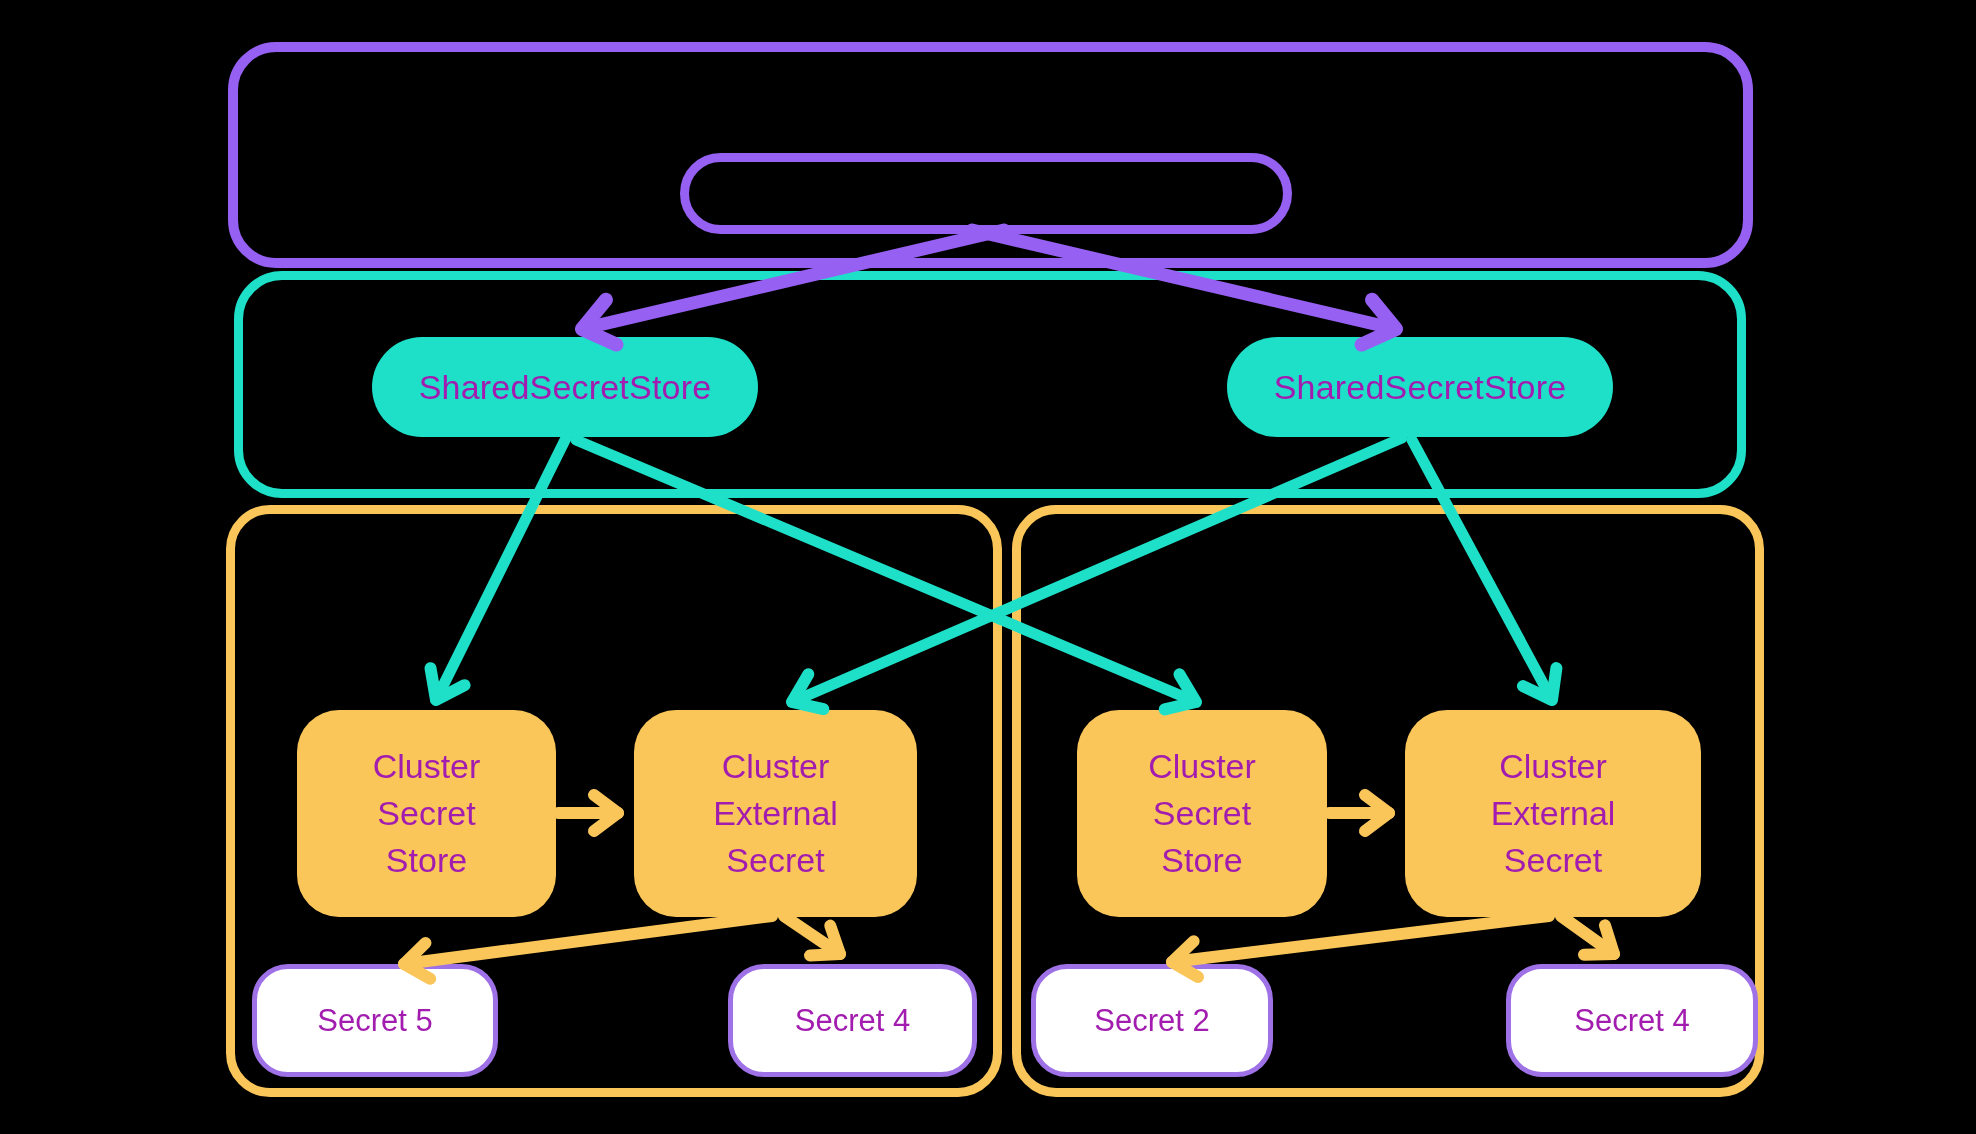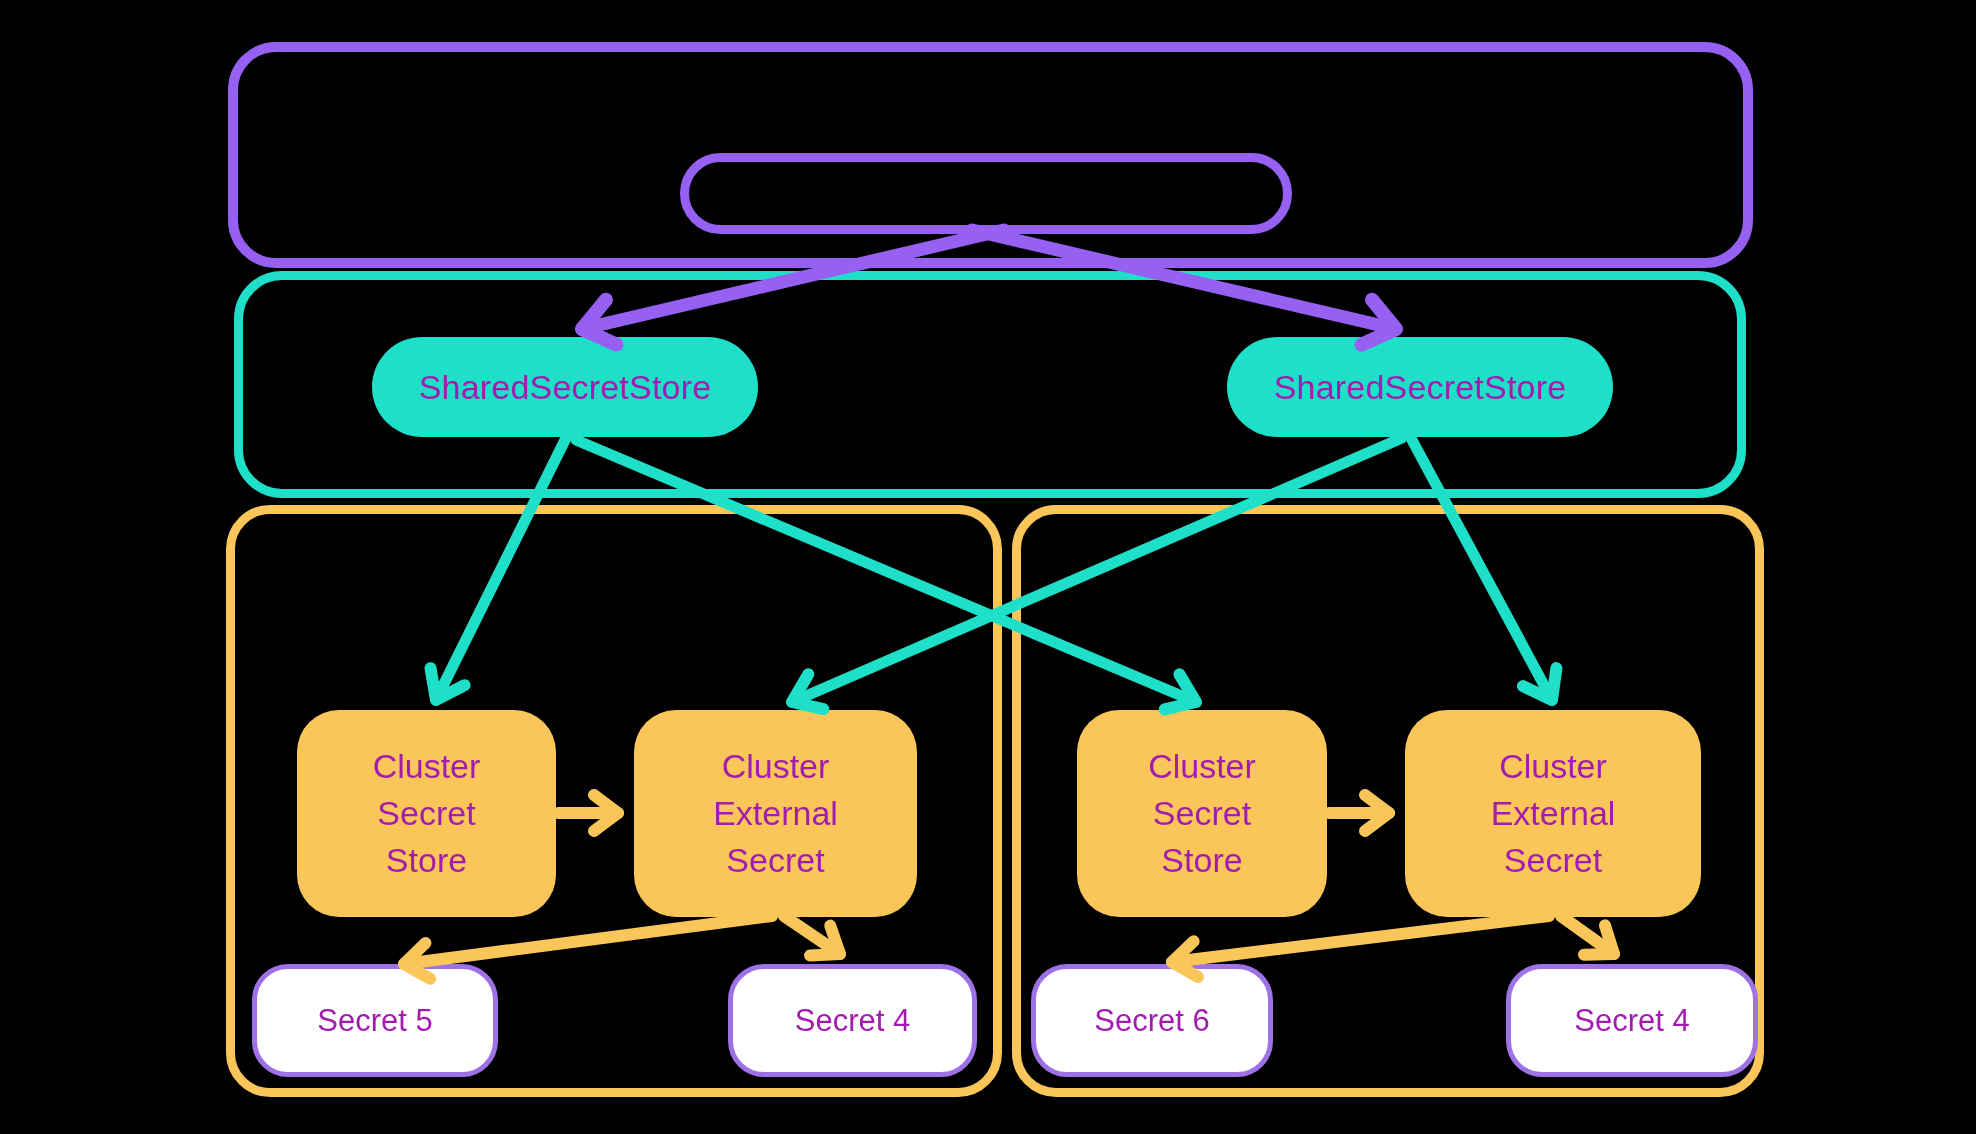--- a/index.html
+++ b/index.html
@@ -115,21 +115,21 @@
     </div>
   </div>
 
   <div class="abs node secret-pill" style="left:252px; top:964px; width:246px; height:113px;">
     <span>Secret 5</span>
   </div>
   <div class="abs node secret-pill" style="left:728px; top:964px; width:249px; height:113px;">
     <span>Secret 4</span>
   </div>
   <div class="abs node secret-pill" style="left:1031px; top:964px; width:242px; height:113px;">
-    <span>Secret 6</span>
+    <span>Secret 2</span>
   </div>
   <div class="abs node secret-pill" style="left:1506px; top:964px; width:252px; height:113px;">
     <span>Secret 4</span>
   </div>
 
   <svg class="arrows" viewBox="0 0 1976 1134" xmlns="http://www.w3.org/2000/svg">
     <defs>
       <marker id="chevPurple" markerUnits="userSpaceOnUse" markerWidth="90" markerHeight="90" refX="45" refY="45" orient="auto">
         <path d="M 15 22 L 45 45 L 15 68" fill="none" stroke="#9660F2" stroke-width="14" stroke-linecap="round" stroke-linejoin="round"></path>
       </marker>

